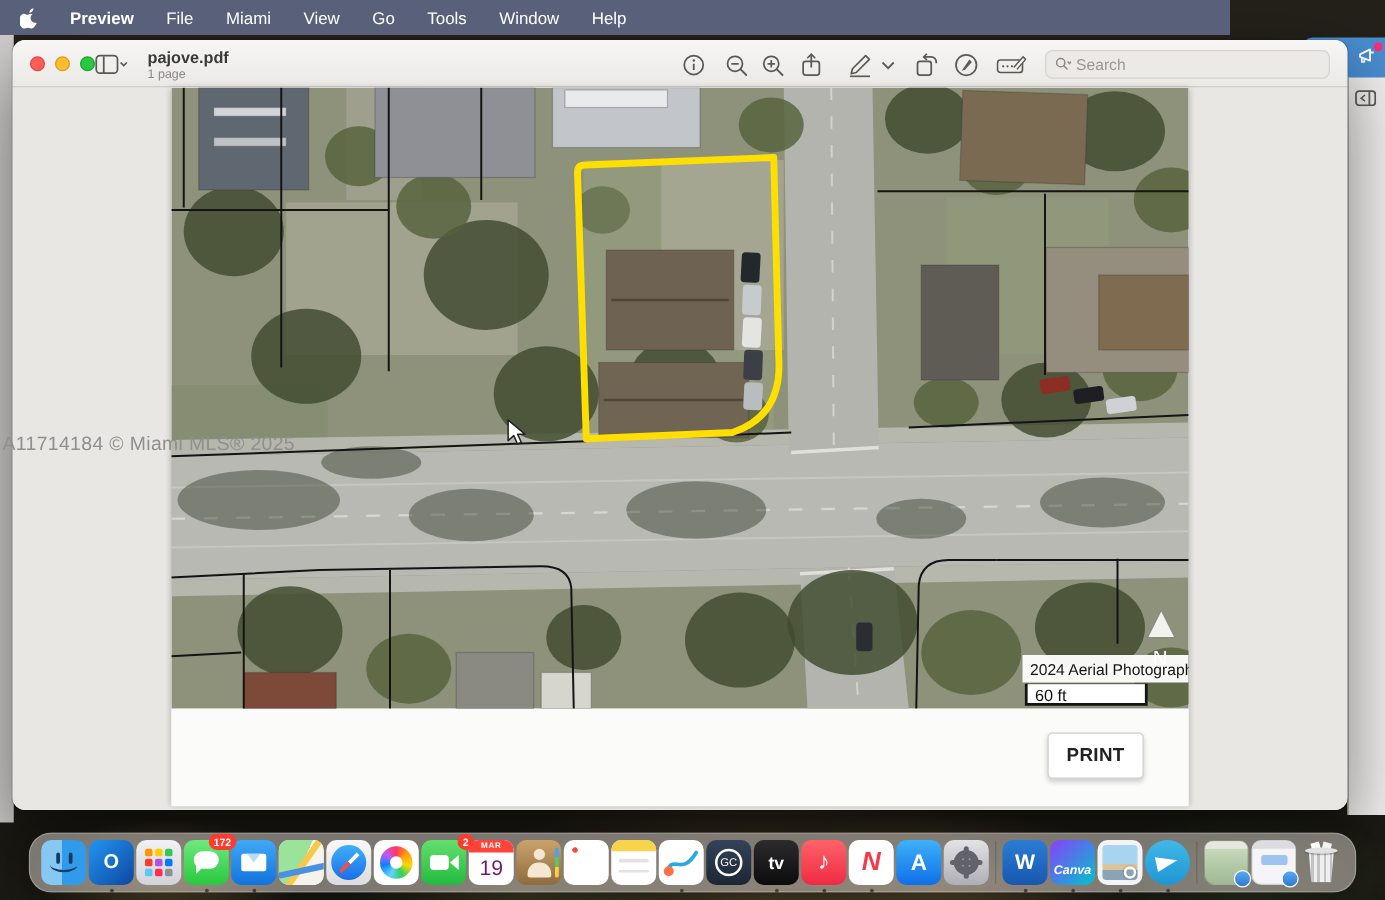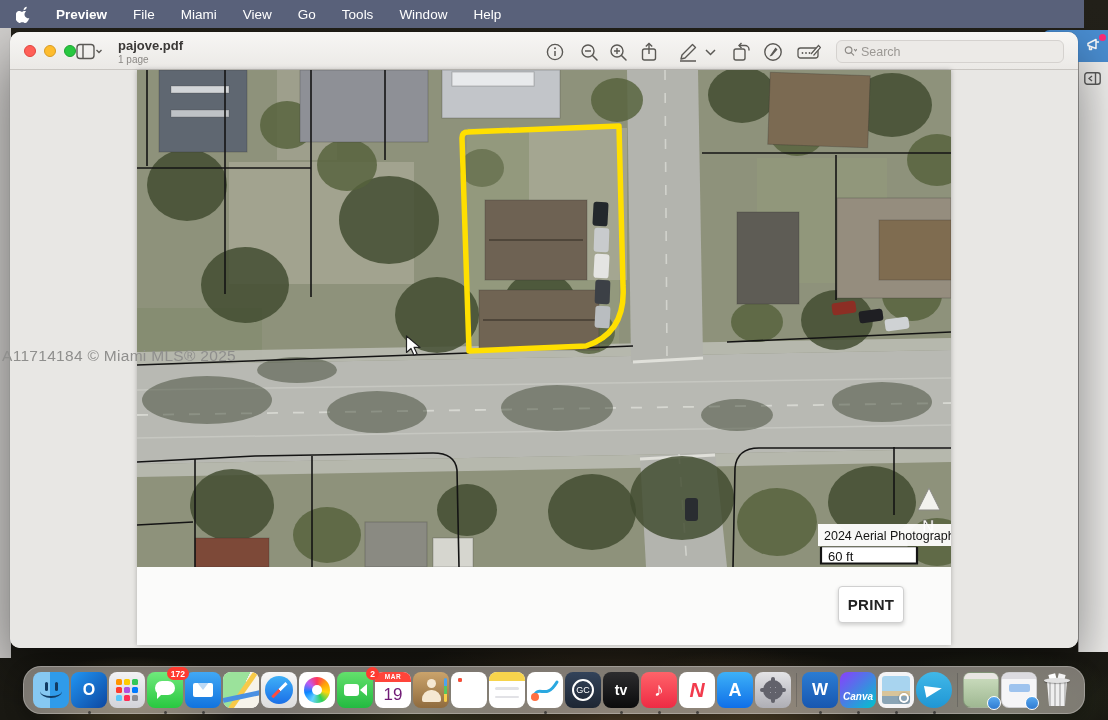--- a/index.html
+++ b/index.html
@@ -8,21 +8,21 @@
     background:
       radial-gradient(160px 60px at 12% 97%, #6a5a36 0%, transparent 70%),
       radial-gradient(200px 70px at 38% 99%, #3c3a22 0%, transparent 70%),
       radial-gradient(230px 80px at 68% 98%, #55452c 0%, transparent 70%),
       radial-gradient(180px 70px at 90% 97%, #2f3620 0%, transparent 70%),
       radial-gradient(320px 130px at 55% 100%, #4a3b26 0%, transparent 75%),
       linear-gradient(#23211a, #1a1913);
   }
 
   
-  .menubar { position:absolute; left:0; top:0; width:1084px; height:28px; background:#59617a;
+  .menubar { position:absolute; left:0; top:0; width:984px; height:28px; background:#59617a;
     display:flex; align-items:center; padding:0 16px; color:#fff; font-size:13.5px; z-index:40; }
   .mb-left { display:flex; align-items:center; gap:26px; }
   .mb-item { cursor:default; }
   .mb-item.first { font-weight:700; }
   .mb-right { margin-left:auto; display:flex; align-items:center; gap:17px; }
   .mb-clock { font-size:13.5px; white-space:nowrap; }
   .badge-circle { width:15px; height:15px; border-radius:50%; background:#f2f2f2; color:#5a5a5a;
     font-size:6px; font-weight:700; display:grid; place-items:center; }
   .moon { width:13px; height:13px; border-radius:50%; background:transparent; box-shadow:inset 4px -2px 0 0 #fff; transform:rotate(-15deg); }
   .batt { width:22px; height:11px; border:1px solid rgba(255,255,255,.9); border-radius:3px; position:relative; }
@@ -51,21 +51,21 @@
   .doc-sub { font-size:10px; color:#8b8885; margin-top:1px; }
   .searchbox { position:absolute; right:14px; top:8px; width:228px; height:23px; background:#eceae7;
     border:1px solid #d5d2cf; border-radius:6px; display:flex; align-items:center; padding:0 7px; gap:4px; }
   .searchbox input { border:none; outline:none; background:transparent; font-size:12.5px; color:#444; width:100%;
     font-family:"Liberation Sans", sans-serif; }
   .searchbox input::placeholder { color:#9b9894; }
 
   .content { position:absolute; left:0; top:38px; right:0; bottom:0; background:#e8e7e4; }
   .page { position:absolute; left:127px; top:0; width:814px; height:575px; background:#fbfbfa; box-shadow:0 0 5px rgba(0,0,0,.25); }
   .aerial-wrap { position:absolute; left:0; top:0; width:814px; height:497px; overflow:hidden; }
-  .print-btn { position:absolute; left:701px; top:516px; width:66px; height:37px; background:#fff;
+  .print-btn { position:absolute; left:701px; top:516px; width:77px; height:37px; background:#fff;
     border:1px solid #d0d0d0; border-radius:4px; box-shadow:0 2px 4px rgba(0,0,0,.18);
     font-size:15px; font-weight:700; color:#222; letter-spacing:.3px; display:grid; place-items:center; cursor:pointer; }
 
   .watermark { position:absolute; left:2px; top:347px; font-size:15.5px; color:#8f8f8d; letter-spacing:.3px; z-index:20; }
   .cursor { position:absolute; left:405px; top:335px; z-index:60; }
 
   
   .dock { position:absolute; left:50%; bottom:6px; transform:translateX(-50%); z-index:30;
     display:flex; align-items:center; gap:2px; padding:5px 9px; border-radius:18px;
     background:rgba(186,179,172,.62); border:1px solid rgba(255,255,255,.25); box-shadow:0 6px 18px rgba(0,0,0,.35); }

